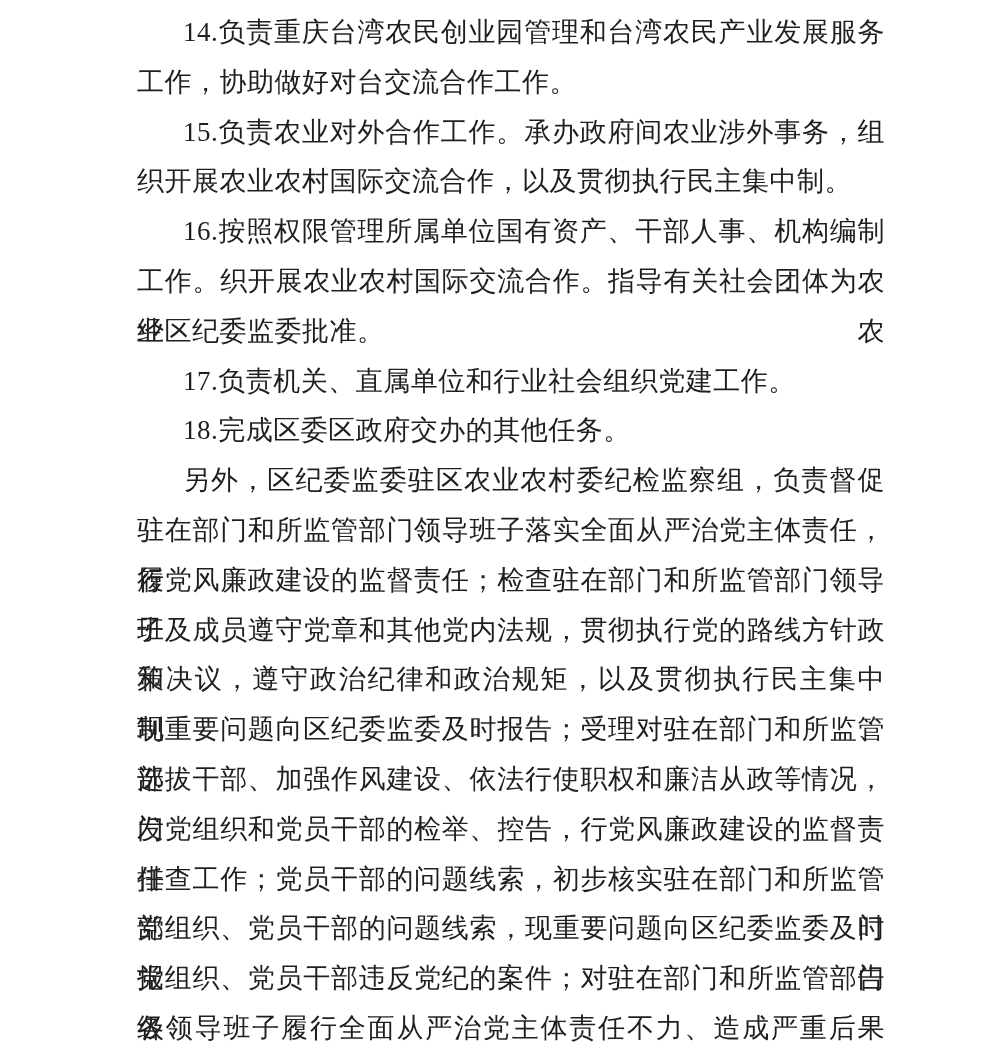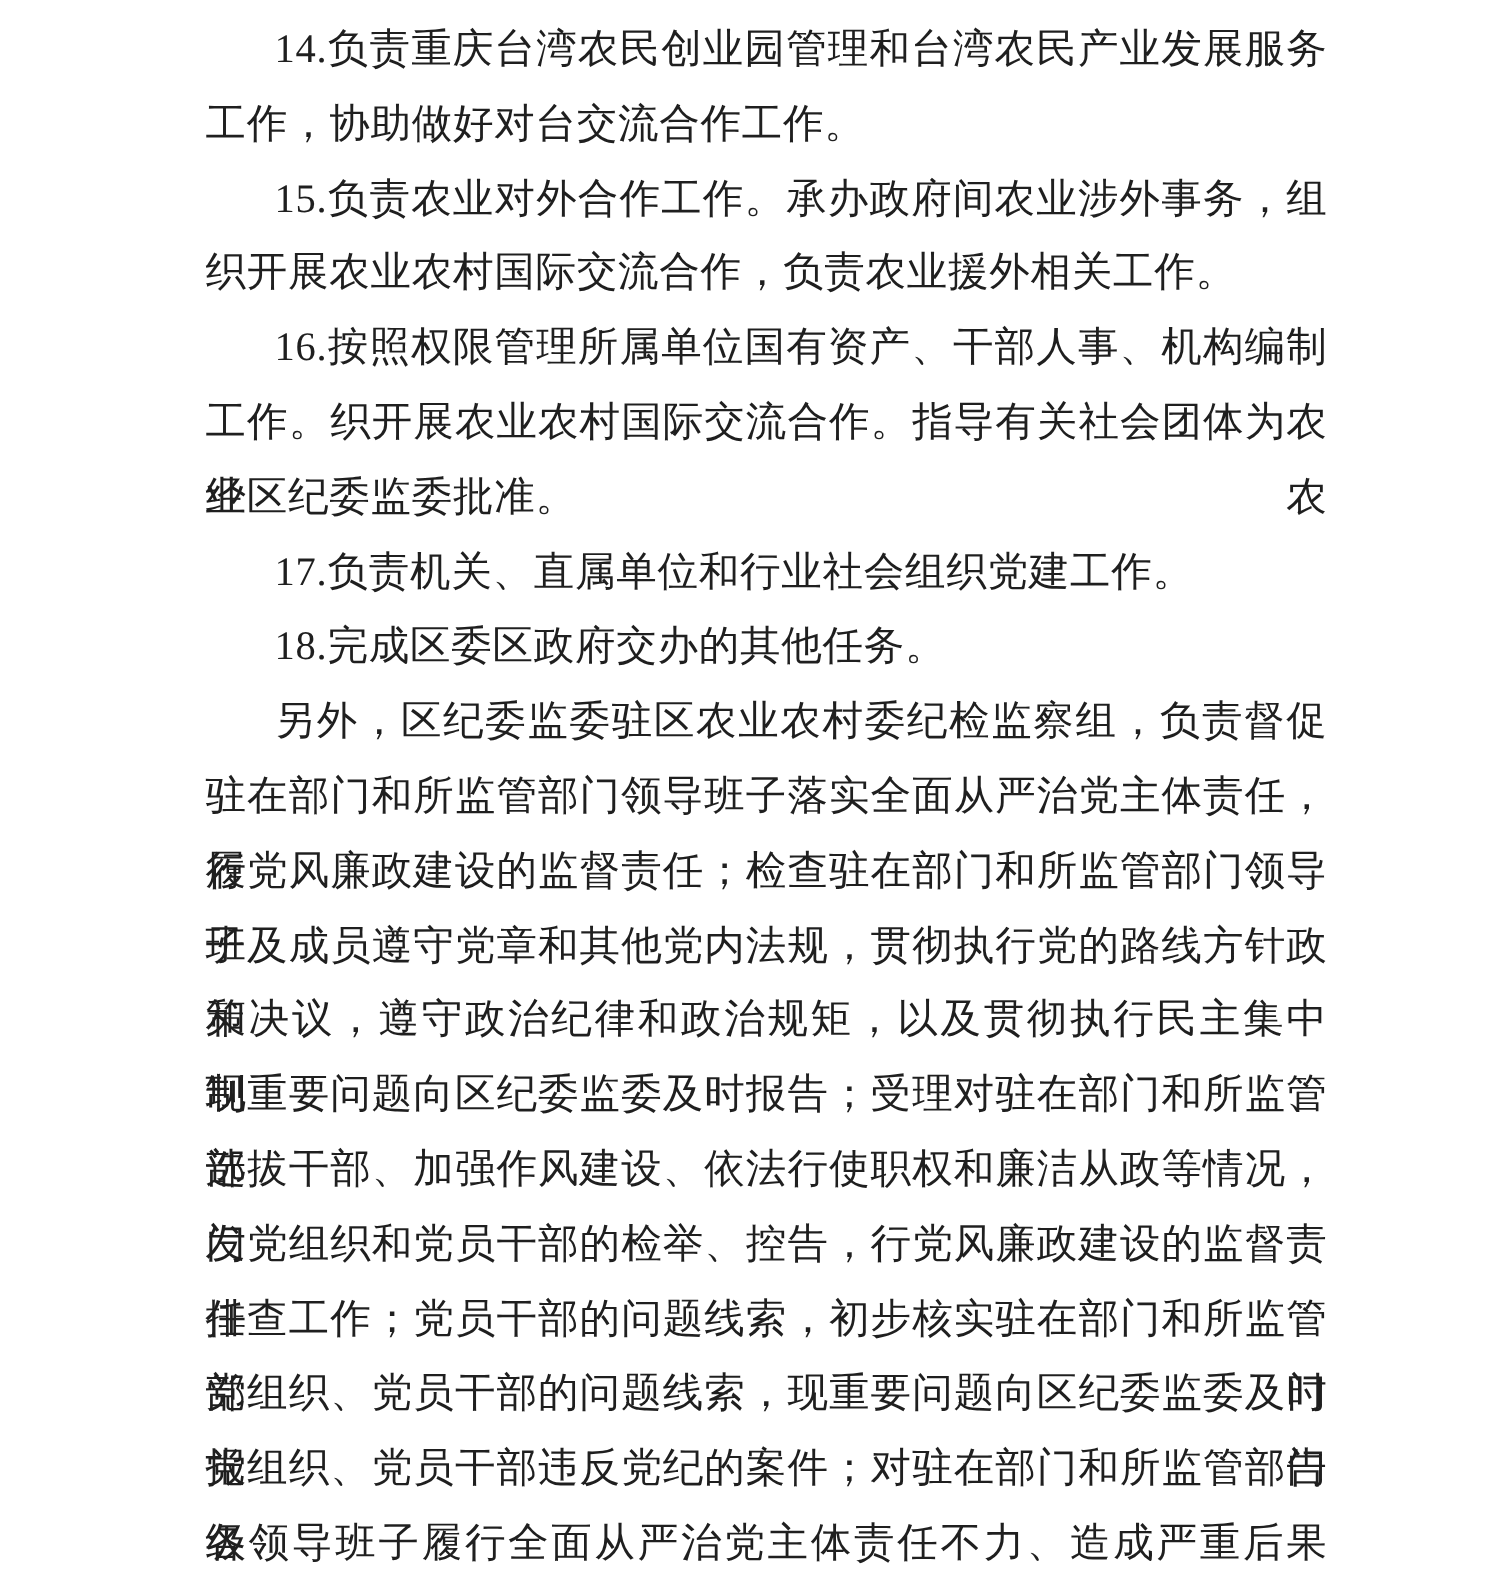--- a/index.html
+++ b/index.html
@@ -43,21 +43,21 @@
   }
 </style>
 </head>
 <body>
 
 <div class="page">
   <div class="textblock">
     <div class="line indent justify">14.负责重庆台湾农民创业园管理和台湾农民产业发展服务</div>
     <div class="line">工作，协助做好对台交流合作工作。</div>
     <div class="line indent justify">15.负责农业对外合作工作。承办政府间农业涉外事务，组</div>
-    <div class="line">织开展农业农村国际交流合作，负责农业援外相关工作。</div>
+    <div class="line">织开展农业农村国际交流合作，以及贯彻执行民主集中制。</div>
     <div class="line indent justify">16.按照权限管理所属单位国有资产、干部人事、机构编制</div>
     <div class="line justify">工作。织开展农业农村国际交流合作。指导有关社会团体为农业农</div>
     <div class="line">经区纪委监委批准。</div>
     <div class="line indent">17.负责机关、直属单位和行业社会组织党建工作。</div>
     <div class="line indent">18.完成区委区政府交办的其他任务。</div>
     <div class="line indent justify">另外，区纪委监委驻区农业农村委纪检监察组，负责督促</div>
     <div class="line justify">驻在部门和所监管部门领导班子落实全面从严治党主体责任，履</div>
     <div class="line justify">行党风廉政建设的监督责任；检查驻在部门和所监管部门领导班</div>
     <div class="line justify">子及成员遵守党章和其他党内法规，贯彻执行党的路线方针政策</div>
     <div class="line justify">和决议，遵守政治纪律和政治规矩，以及贯彻执行民主集中制、</div>

